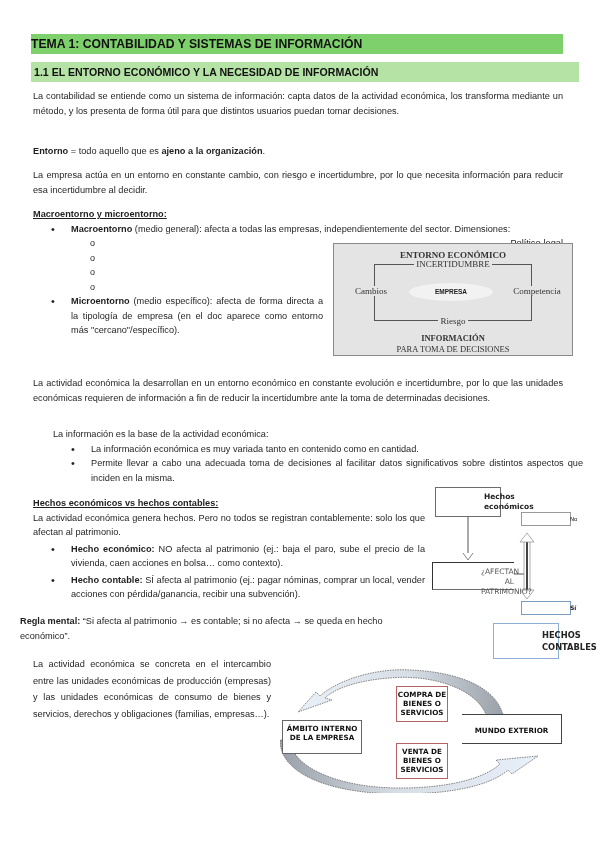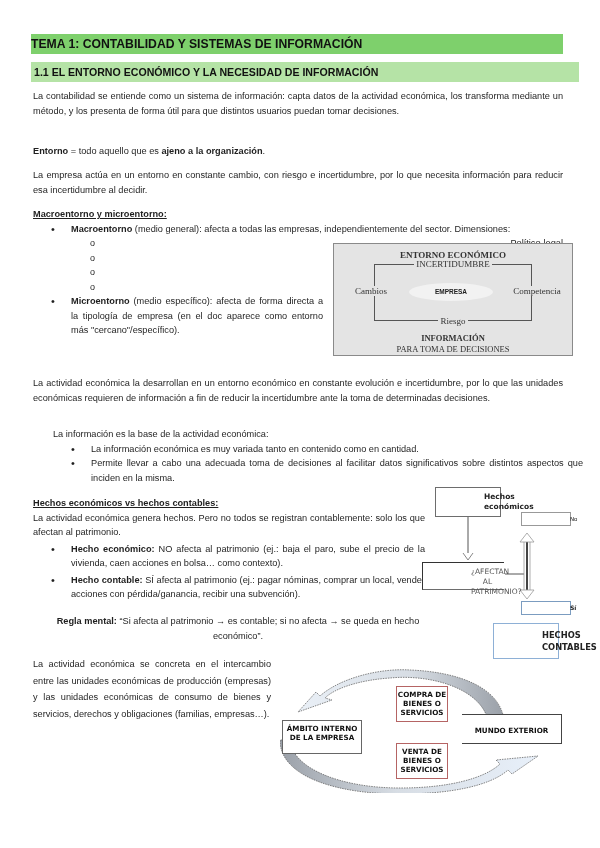--- a/index.html
+++ b/index.html
@@ -20,21 +20,21 @@
   .justify { text-align: justify; }
 
   
   .env-diagram { left: 333px; top: 243px; width: 240px; height: 113px; background: #e4e4e4; border: 1px solid #8a8a8a; font-family: "Liberation Serif", "DejaVu Serif", serif; color: #333; }
   .env-diagram .t { position: absolute; width: 100%; text-align: center; font-size: 9px; line-height: 11px; }
   .env-frame { position: absolute; left: 40px; top: 20px; width: 158px; height: 57px; border-top: 1px solid #555; border-bottom: 1px solid #555; border-left: 1px solid #555; border-right: 1px solid #555; }
   .env-ellipse { position: absolute; left: 75px; top: 39px; width: 84px; height: 18px; background: #f2f2f2; border-radius: 50%; text-align: center; font-family: "Liberation Sans", sans-serif; font-weight: bold; font-size: 6.5px; line-height: 18px; color: #222; }
   .env-label-bg { background: #e4e4e4; padding: 0 2px; }
 
   
-  .fc-box { position: absolute; border: 1px solid #6d6d6d; background: #fff; text-align: center; font-family: "DejaVu Sans", sans-serif; color: #222; padding-left: 48px; }
+  .fc-box { position: absolute; border: 1px solid #6d6d6d; background: #fff; text-align: right; font-family: "DejaVu Sans", sans-serif; color: #222; padding-left: 48px; }
 
   
   .circ-box { position: absolute; background: #fff; text-align: center; font-family: "DejaVu Sans", sans-serif; font-weight: bold; font-size: 7.2px; line-height: 9px; color: #111; }
 </style>
 </head>
 <body>
 
 <div class="abs title-bar" data-name="page-title">TEMA 1: CONTABILIDAD Y SISTEMAS DE INFORMACIÓN</div>
 <div class="abs section-bar" data-name="section-heading">1.1 EL ENTORNO ECONÓMICO Y LA NECESIDAD DE INFORMACIÓN</div>
 
@@ -113,27 +113,27 @@
 
     <line x1="85" y1="89" x2="106" y2="89" stroke="#555" stroke-width="1"></line>
     <line x1="106" y1="84" x2="106" y2="94" stroke="#555" stroke-width="1"></line>
 
     <rect x="104" y="55" width="6" height="52" fill="#fff" stroke="#999" stroke-width="0.8"></rect>
     <line x1="107" y1="55" x2="107" y2="107" stroke="#444" stroke-width="2"></line>
     <path d="M100 57 L107 48 L114 57 Z" fill="#fff" stroke="#999" stroke-width="0.8"></path>
     <path d="M100 105 L107 114 L114 105 Z" fill="#fff" stroke="#999" stroke-width="0.8"></path>
   </svg>
   <div class="fc-box" style="left:15px; top:2px; width:66px; height:30px; font-weight:bold; font-size:7.5px; line-height:10px; padding-top:4px;" data-name="hechos-economicos-box">Hechos económicos</div>
-  <div class="fc-box" style="left:2px; top:77px; width:82px; height:28px; border-right:none; border-left:1px solid #333; border-top:1px solid #333; font-size:7.5px; line-height:10px; padding-top:4px; color:#555;" data-name="afectan-patrimonio-box">¿AFECTAN AL PATRIMONIO?</div>
+  <div class="fc-box" style="left:12px; top:77px; width:82px; height:28px; border-right:none; border-left:1px solid #333; border-top:1px solid #333; font-size:7.5px; line-height:10px; padding-top:4px; color:#555;" data-name="afectan-patrimonio-box">¿AFECTAN AL PATRIMONIO?</div>
   <div class="fc-box" style="left:101px; top:27px; width:18px; height:14px; font-size:5.5px; line-height:12px; border-color:#999;" data-name="no-box">No</div>
   <div class="fc-box" style="left:101px; top:116px; width:18px; height:14px; font-size:6px; line-height:12px; font-weight:bold; border-color:#7b9cc0;" data-name="si-box">Sí</div>
   <div class="fc-box" style="left:73px; top:138px; width:66px; height:36px; font-weight:bold; font-size:8.3px; line-height:12px; padding-top:5px; border:1.5px solid #8eb0d6;" data-name="hechos-contables-box">HECHOS CONTABLES</div>
 </div>
 
-<p class="abs" style="left:38px; top:614px; width:400px;text-align:center;" data-name="regla-mental">
+<p class="abs" style="left:20px; top:614px; width:400px;" data-name="regla-mental">
   <b data-name="regla-term">Regla mental:</b><span data-name="regla-text"> “Si afecta al patrimonio → es contable; si no afecta → se queda en hecho económico”.</span>
 </p>
 
 <div class="abs" style="left:33px; top:656px; width:238px;" data-name="circulacion-section">
   <div class="justify" style="line-height:16.6px;" data-name="circulacion-paragraph">La actividad económica se concreta en el intercambio entre las unidades económicas de producción (empresas) y las unidades económicas de consumo de bienes y servicios, derechos y obligaciones (familias, empresas…).</div>
 </div>
 
 <div class="abs" style="left:280px; top:668px; width:300px; height:125px;" data-name="circulacion-diagram">
   <svg width="300" height="125" style="position:absolute; left:0; top:0;" data-name="circulation-arrows">
     <defs>

